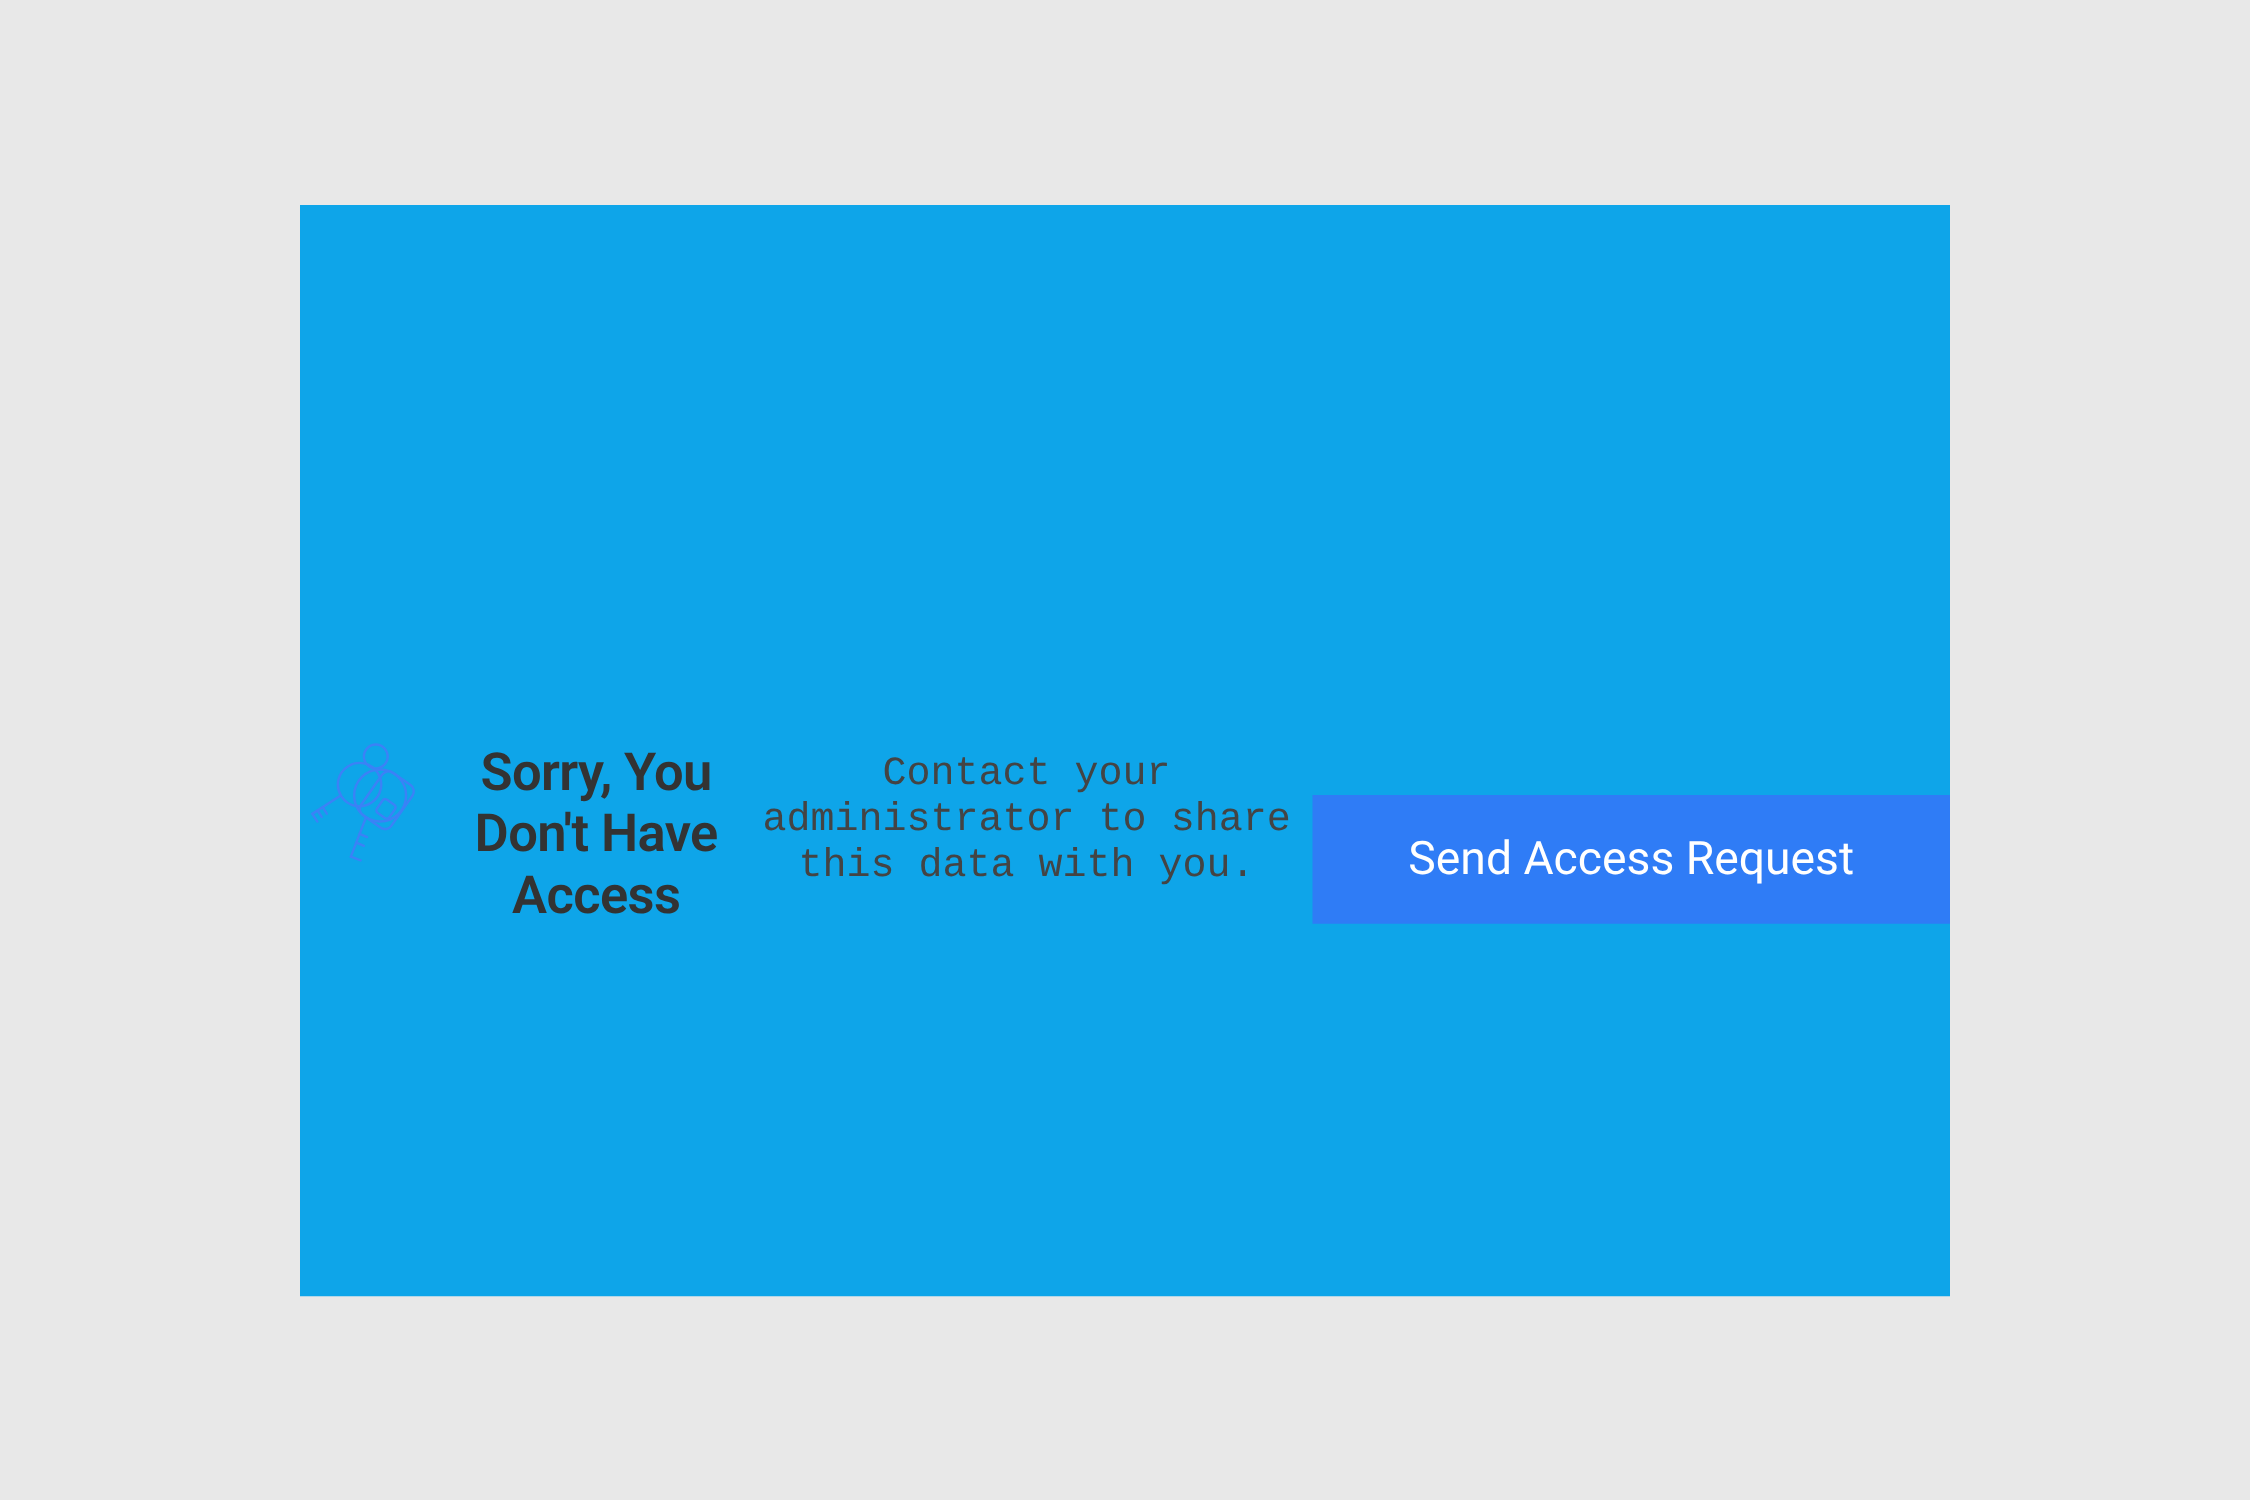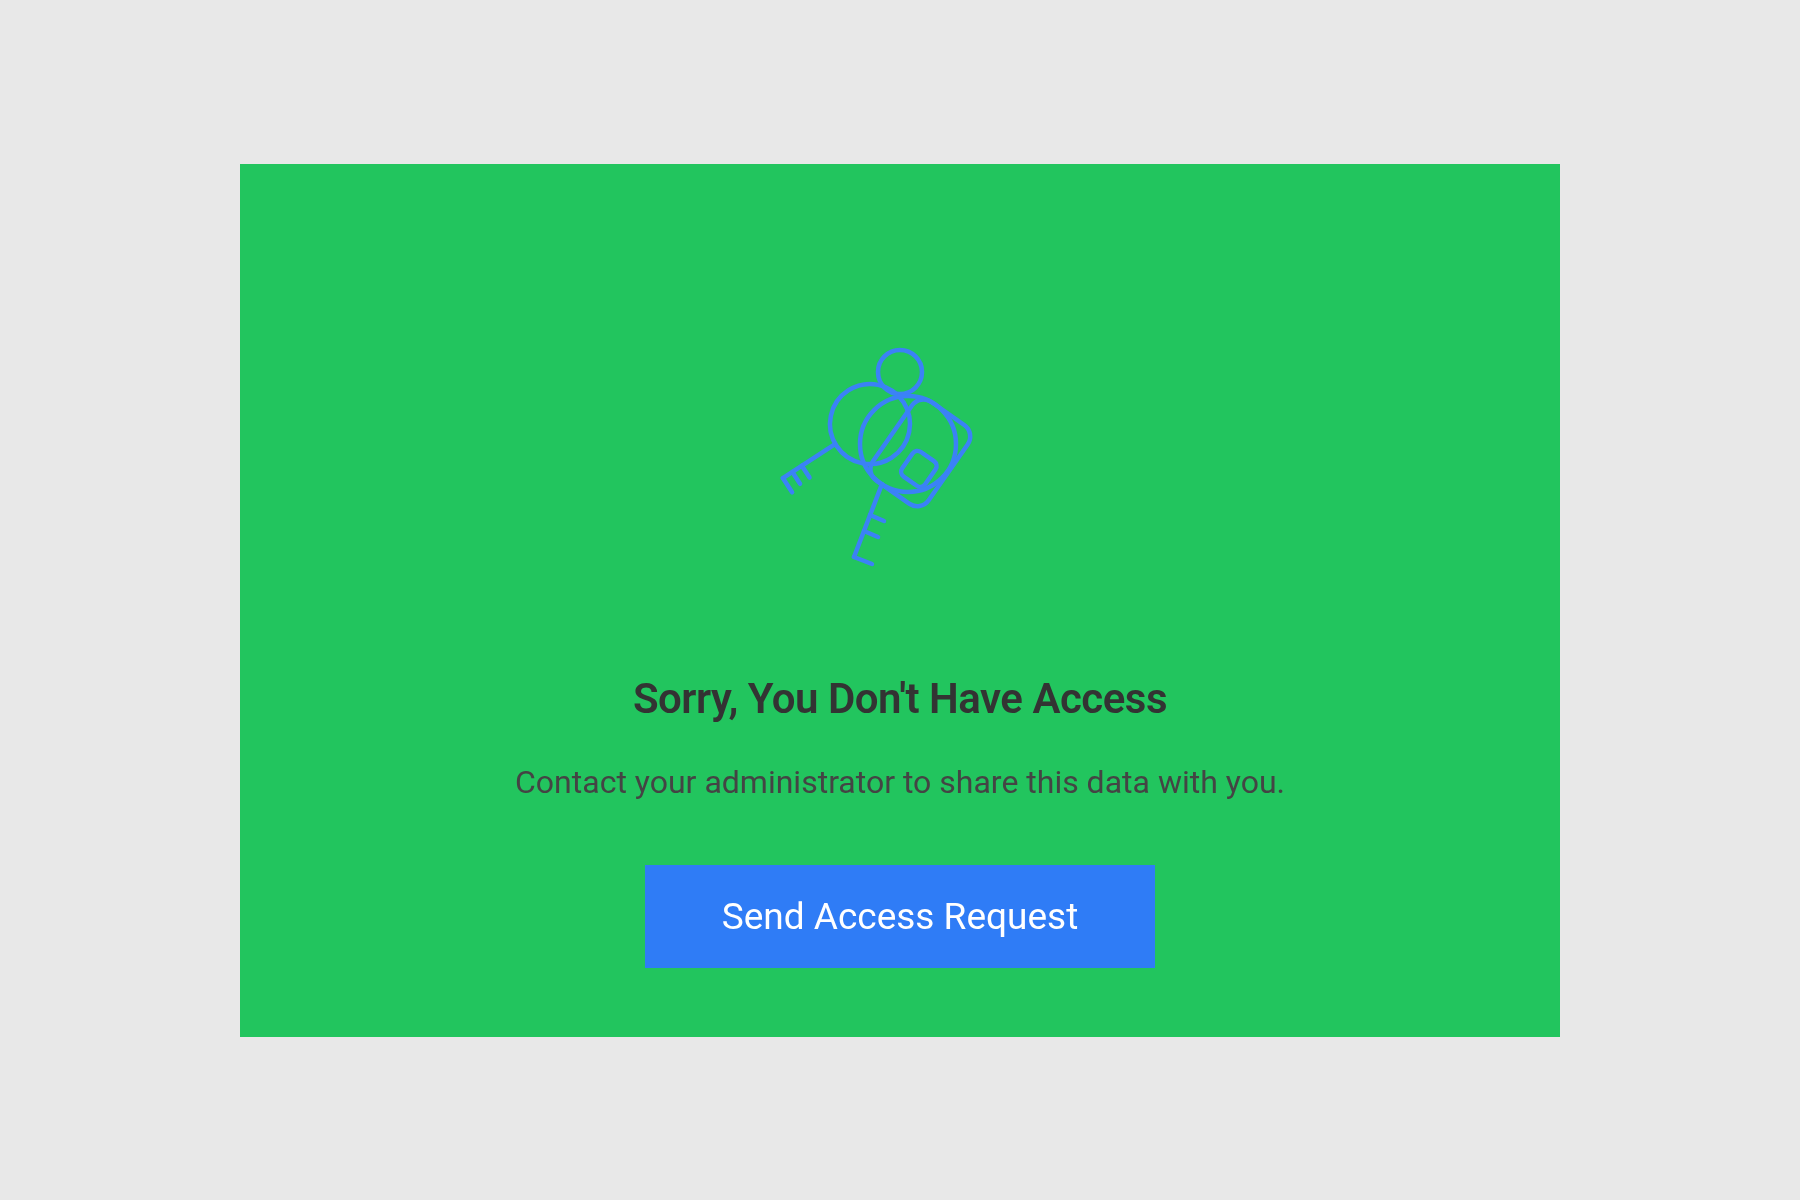--- a/index.html
+++ b/index.html
@@ -15,23 +15,23 @@
       font-family: -apple-system, BlinkMacSystemFont, "Segoe UI", Roboto, "Helvetica Neue", Arial, sans-serif;
       display: flex;
       align-items: center;
       justify-content: center;
       overflow: hidden;
     }
 
     .card {
       width: 1320px;
       height: 873px;
-      background: #22c55e;
+      background: #0ea5e9;
       display: flex;
-      flex-direction: column;
+      flex-direction: row;
       align-items: center;
       padding-top: 175px;
     }
 
     .icon-wrap {
       width: 280px;
       height: 250px;
       display: flex;
       align-items: center;
       justify-content: center;
@@ -51,20 +51,21 @@
       margin-bottom: 40px;
       letter-spacing: -0.5px;
     }
 
     .subheading {
       font-size: 32px;
       font-weight: 400;
       color: #444444;
       text-align: center;
       margin-bottom: 64px;
+      font-family: Liberation Mono, monospace;
     }
 
     .cta-button {
       background: #2f7cf6;
       color: #ffffff;
       border: none;
       font-size: 37px;
       font-weight: 400;
       padding: 30px 70px;
       cursor: pointer;

